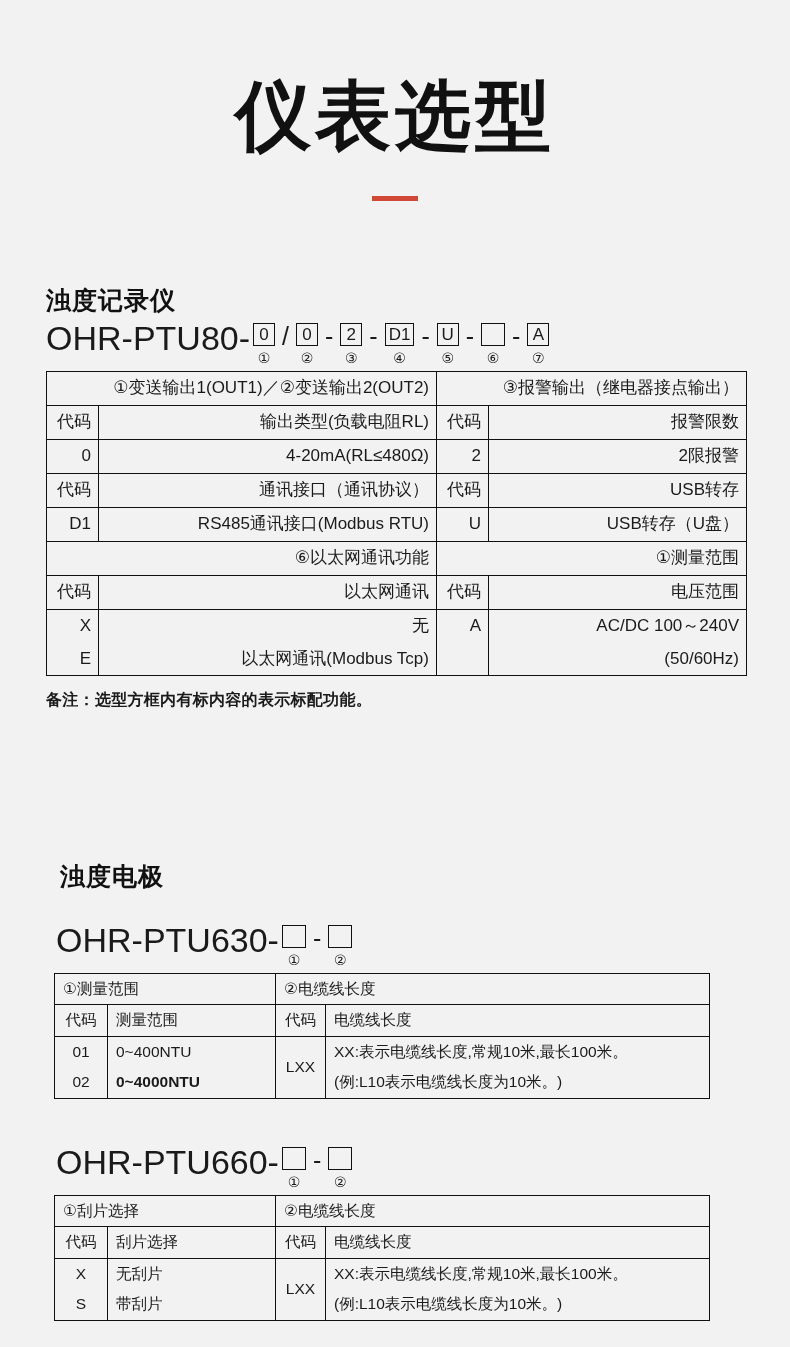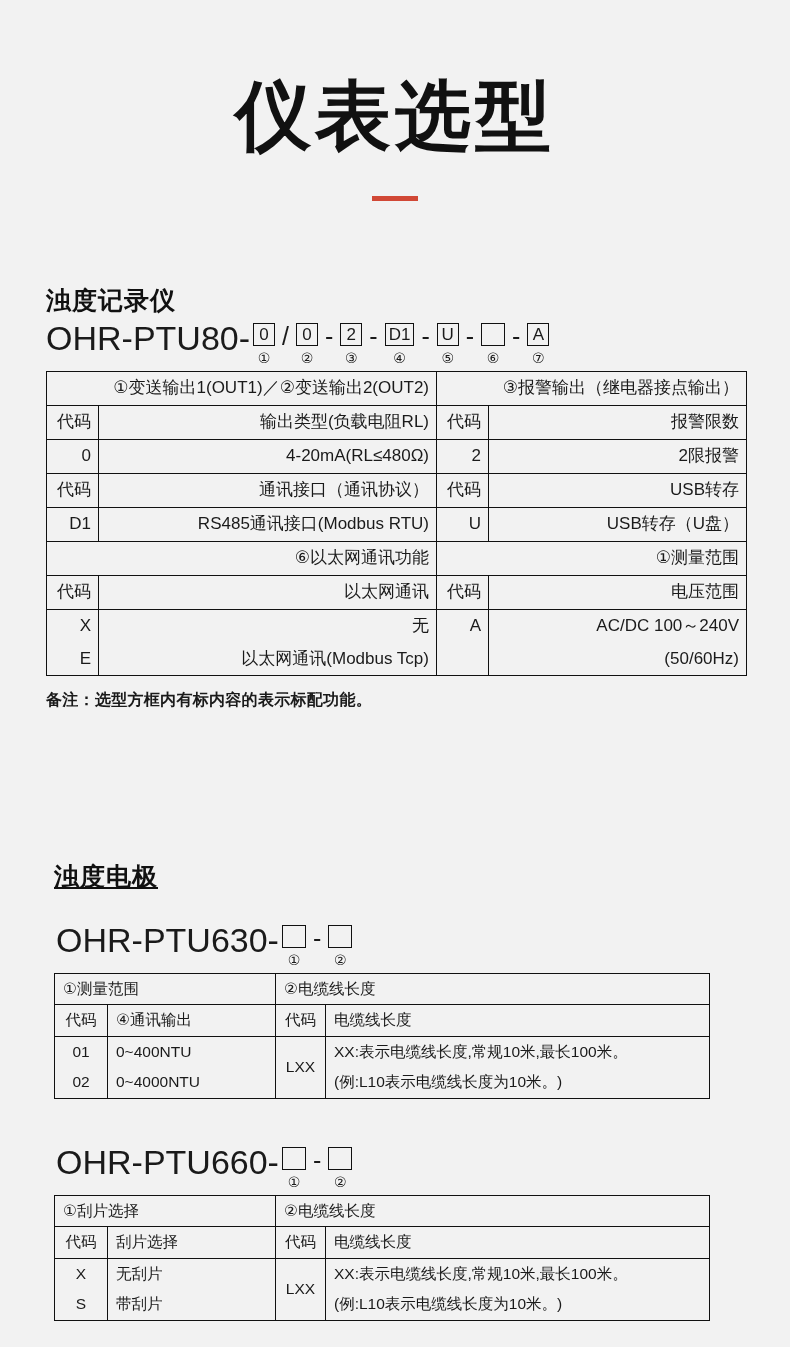--- a/index.html
+++ b/index.html
@@ -49,22 +49,21 @@
     width: 700px;
   }
   .sec-title {
     font-size: 25px;
     font-weight: bold;
     color: #111;
     margin: 0 0 6px 0;
     letter-spacing: 1px;
   }
   .sec-title.indent {
-    margin-left: 8px;
-    text-decoration: underline;
+    margin-left: 14px;
   }
 
   
   .modelline {
     display: flex;
     align-items: flex-start;
     margin: 2px 0 6px 0;
   }
   .model-prefix {
     font-size: 34px;
@@ -295,33 +294,33 @@
         <col style="width:50px">
         <col style="width:384px">
       </colgroup>
       <tbody>
         <tr>
           <td colspan="2">①测量范围</td>
           <td colspan="2">②电缆线长度</td>
         </tr>
         <tr>
           <td class="ctr">代码</td>
-          <td>④通讯输出</td>
+          <td>测量范围</td>
           <td class="ctr">代码</td>
           <td>电缆线长度</td>
         </tr>
         <tr>
           <td class="ctr" style="border-bottom:none;">01</td>
           <td style="border-bottom:none;">0~400NTU</td>
           <td class="ctr" rowspan="2">LXX</td>
           <td style="border-bottom:none;">XX:表示电缆线长度,常规10米,最长100米。</td>
         </tr>
         <tr>
           <td class="ctr" style="border-top:none;">02</td>
-          <td style="border-top:none;">0~4000NTU</td>
+          <td style="border-top:none;font-weight:bold;">0~4000NTU</td>
           <td style="border-top:none;">(例:L10表示电缆线长度为10米。)</td>
         </tr>
       </tbody>
     </table>
 
     <div class="modelline elec-model" style="margin-top:48px;">
       <span class="model-prefix">OHR-PTU660-</span>
       <span class="slot-wrap">
         <span class="slot empty"></span>
         <span class="slot-num">①</span>

